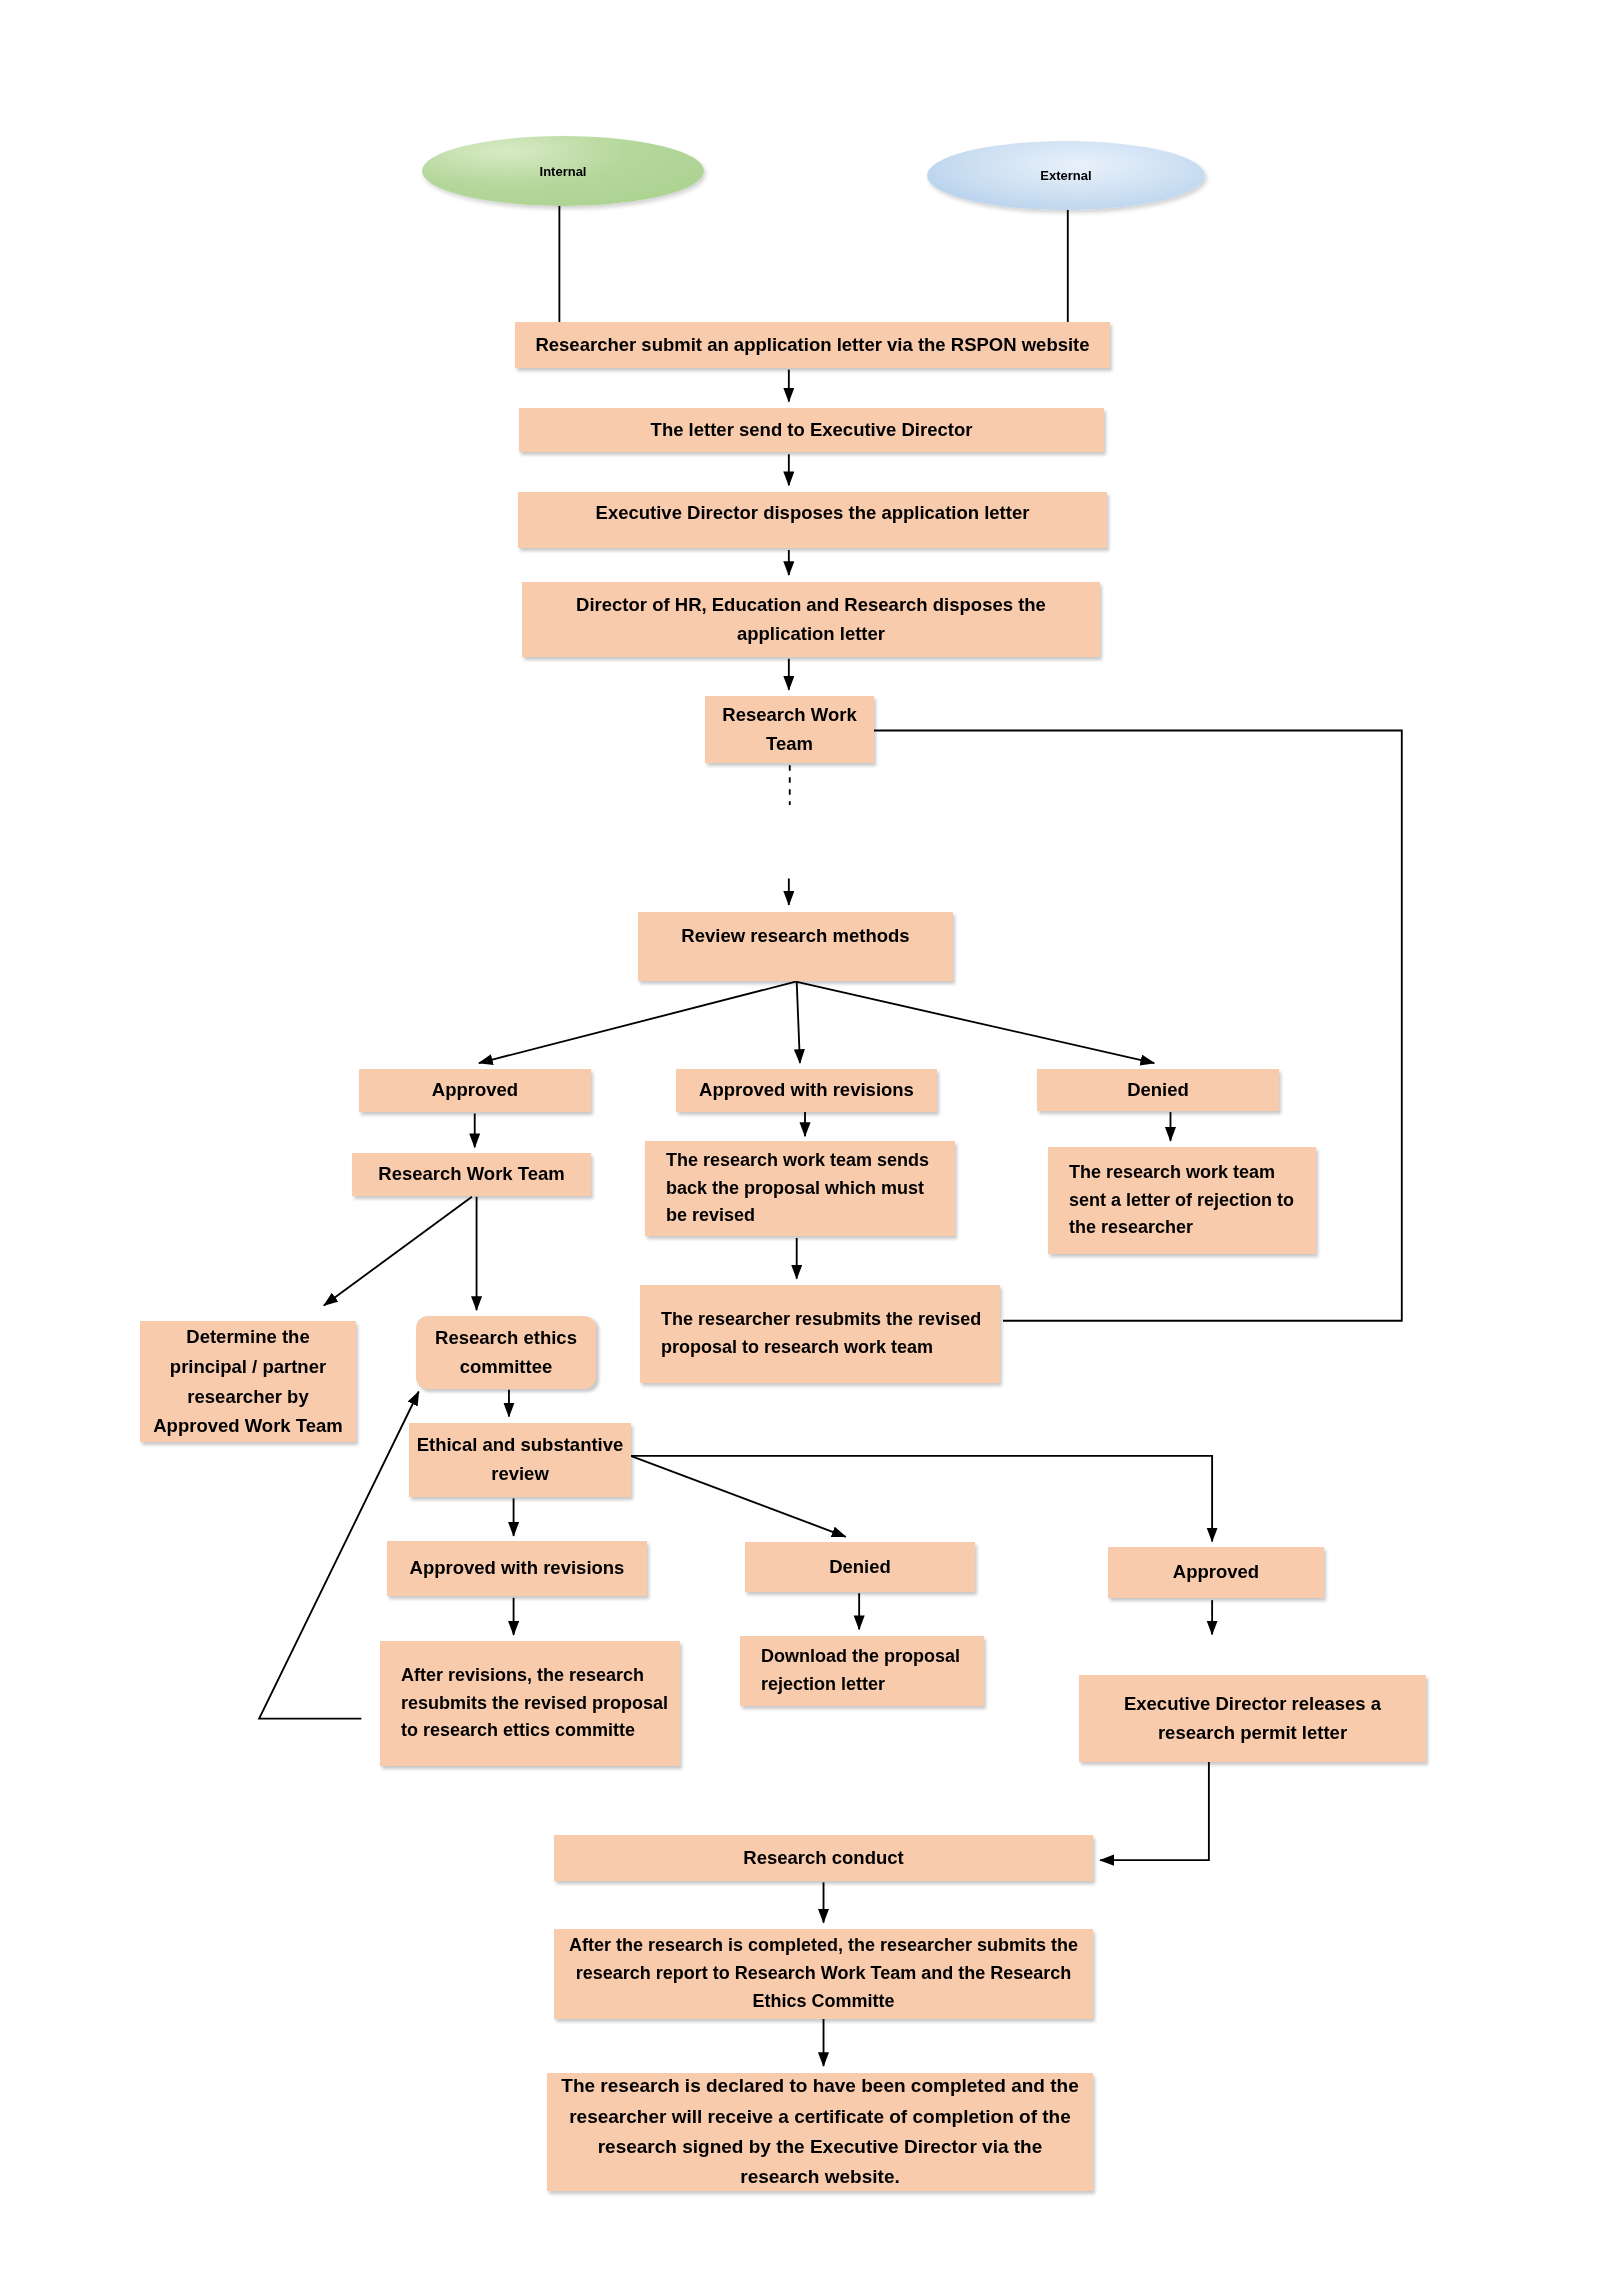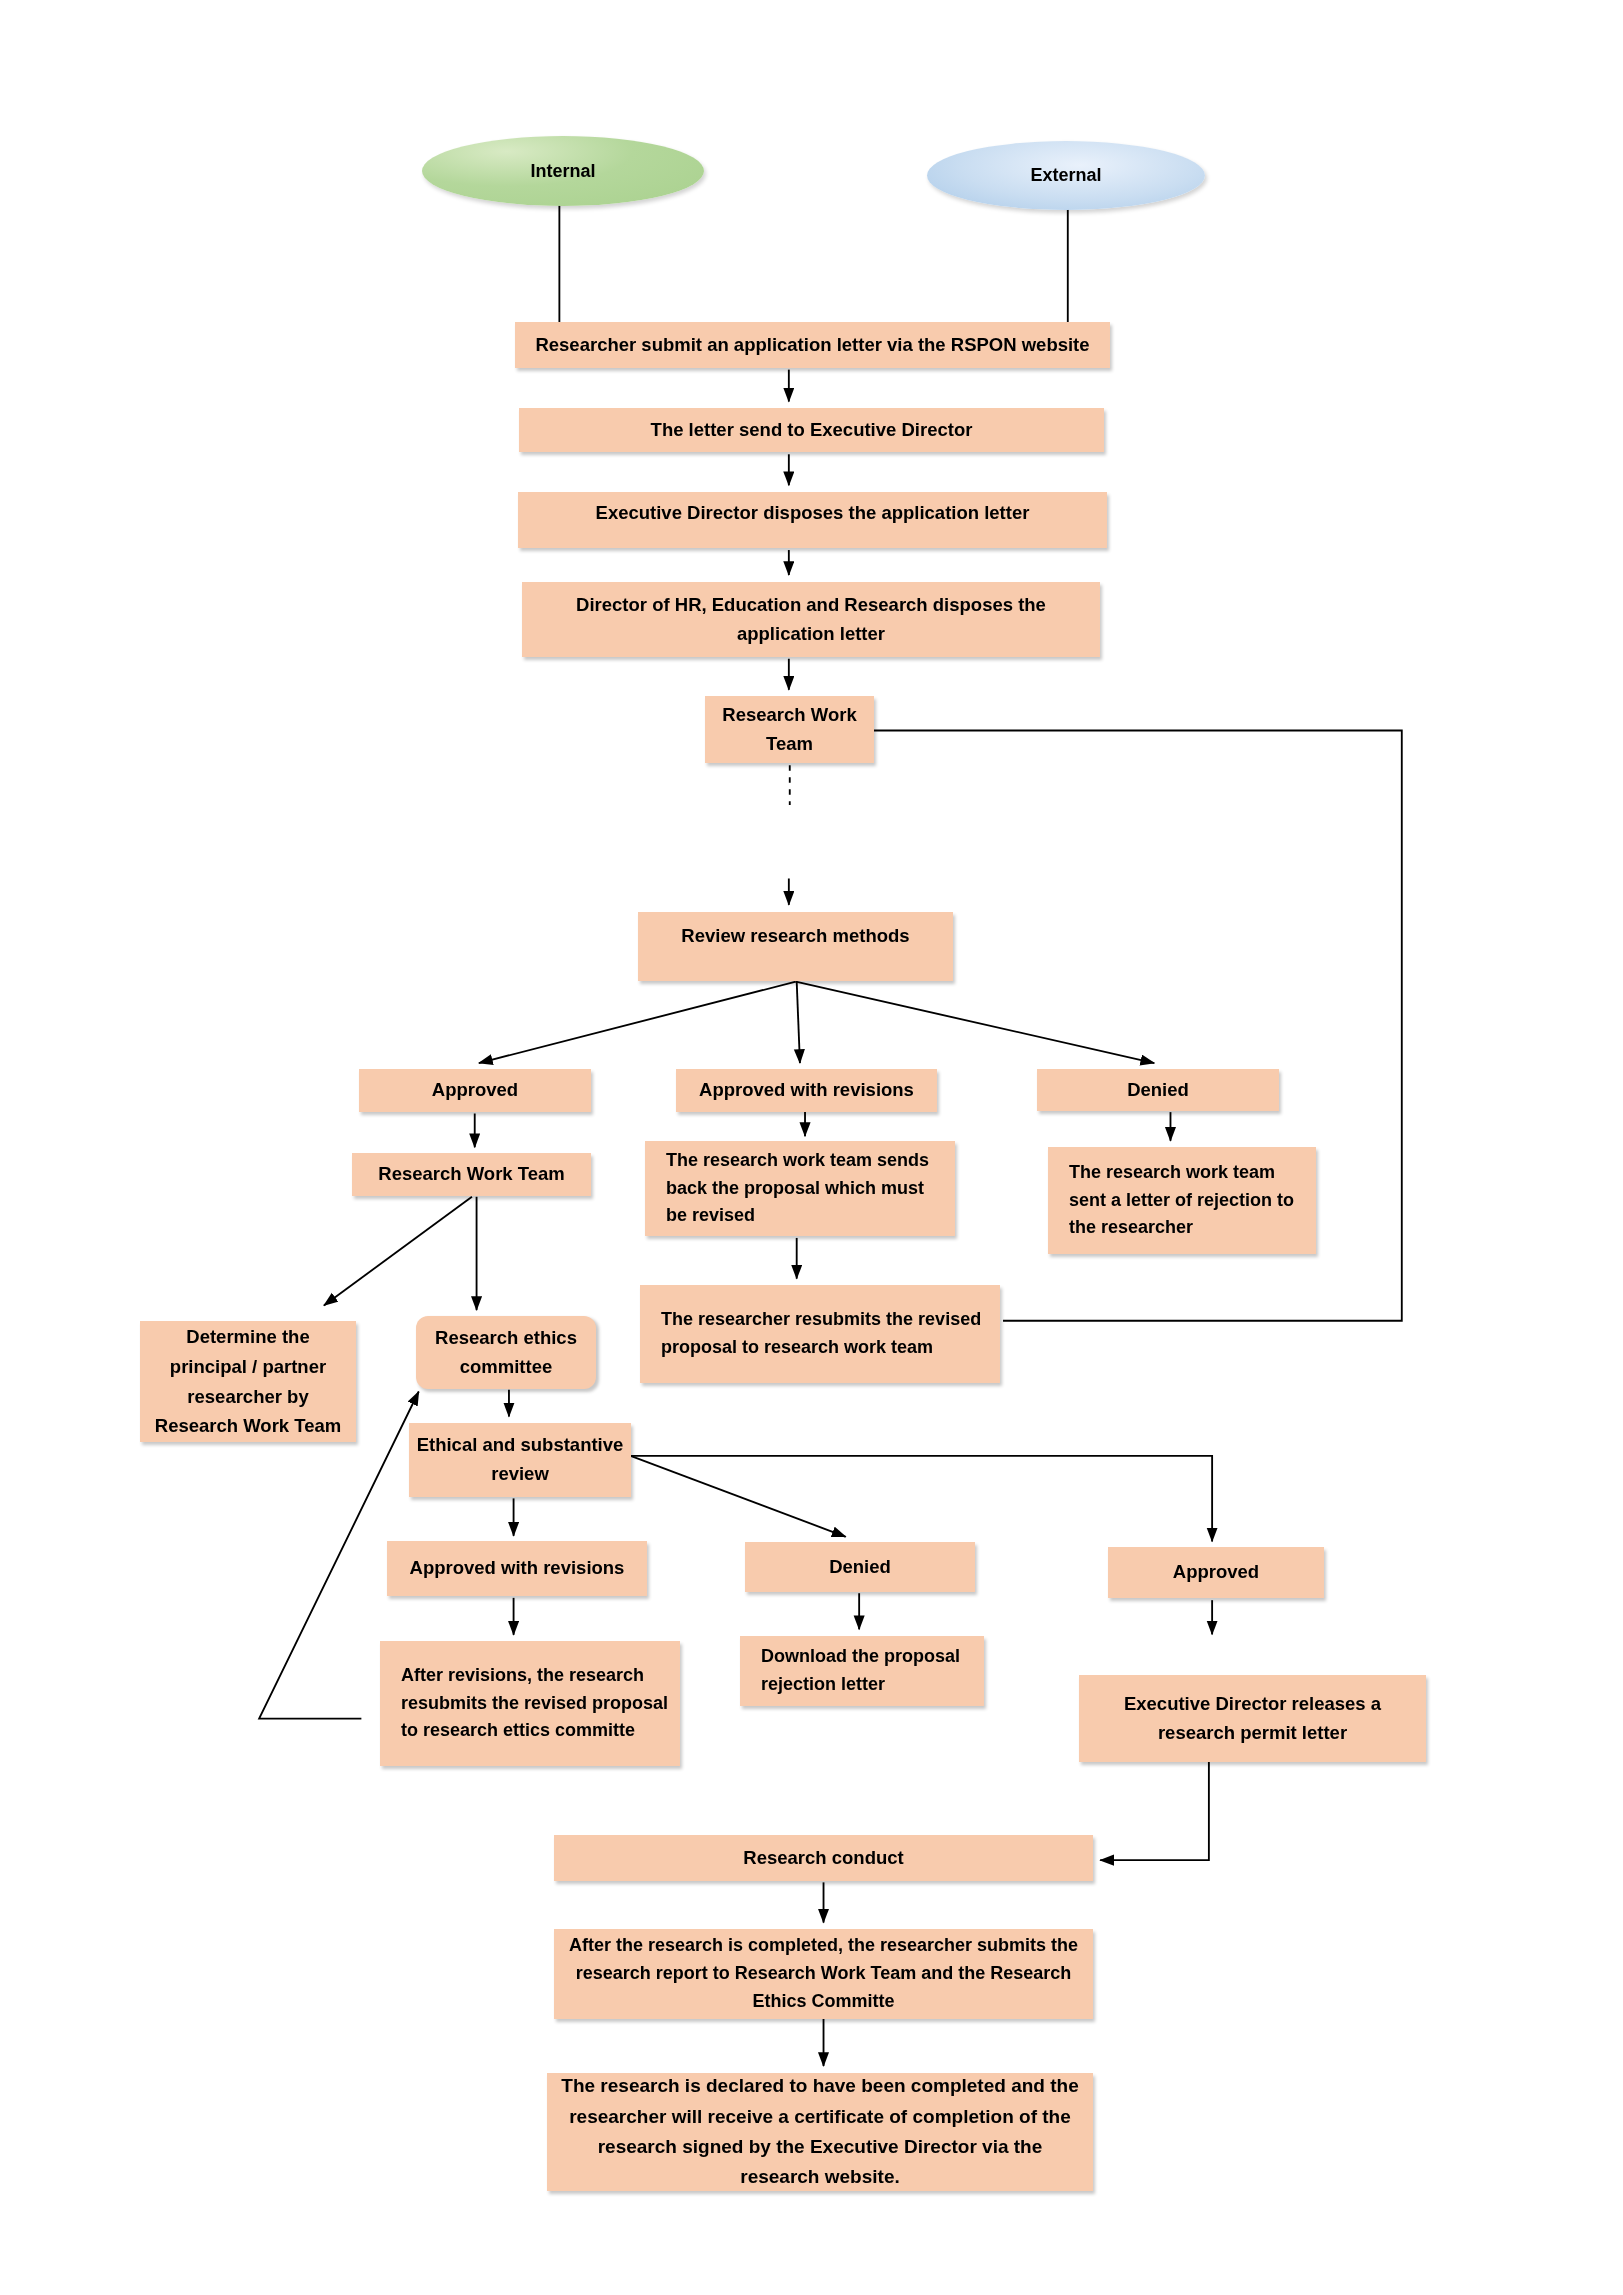--- a/index.html
+++ b/index.html
@@ -5,21 +5,21 @@
   html,body{margin:0;padding:0;background:#ffffff;}
   #canvas{position:relative;width:1623px;height:2295px;background:#ffffff;overflow:hidden;
           font-family:"Liberation Sans","DejaVu Sans",sans-serif;color:#000;}
   #wires{position:absolute;left:0;top:0;width:1623px;height:2295px;}
   .node{position:absolute;display:flex;align-items:center;justify-content:center;
         background:#F8CBAD;font-weight:bold;font-size:18.5px;line-height:1.55;
         text-align:center;box-shadow:2.3px 2.8px 3.2px rgba(0,0,0,0.22);box-sizing:border-box;
         padding:4.6px 7.4px;}
   .node.L{justify-content:flex-start;text-align:left;padding:6.5px 8.3px 6.5px 21px;font-size:18px;}
   .term{position:absolute;display:flex;align-items:center;justify-content:center;
-        border-radius:50%;font-weight:bold;font-size:18px;
+        border-radius:50%;font-weight:bold;font-size:13px;
         box-shadow:1.9px 2.8px 4.2px rgba(0,0,0,0.18);}
   .term.green{background:radial-gradient(ellipse at 30% 22%, #d8eac4 0%, #b4d79b 45%, #a9d18e 100%);}
   .term.blue{background:radial-gradient(ellipse at 55% 35%, #e9f1fb 0%, #c9ddf1 55%, #a9c9e8 100%);}
   .f39{font-size:18px;}
   .f38{font-size:19px;line-height:1.6;}
 </style>
 </head>
 <body>
 
 <div id="canvas">
@@ -91,21 +91,21 @@
 
   <div class="node" style="left:359px;top:1069px;width:232px;height:43px;">Approved</div>
   <div class="node" style="left:676px;top:1069px;width:261px;height:43px;">Approved with revisions</div>
   <div class="node" style="left:1037px;top:1069px;width:242px;height:42px;">Denied</div>
 
   <div class="node" style="left:352px;top:1153px;width:239px;height:43px;">Research Work Team</div>
   <div class="node L" style="left:645px;top:1141px;width:310px;height:95px;">The research work team sends back the proposal which must be revised</div>
   <div class="node L" style="left:1048px;top:1147px;width:268px;height:107px;">The research work team sent a letter of rejection to the researcher</div>
   <div class="node L" style="left:640px;top:1285px;width:360px;height:98px;">The researcher resubmits the revised proposal to research work team</div>
 
-  <div class="node" style="left:140px;top:1321px;width:216px;height:121px;line-height:1.62;">Determine the principal / partner researcher by Research Work Team</div>
+  <div class="node" style="left:140px;top:1321px;width:216px;height:121px;line-height:1.62;">Determine the principal / partner researcher by Approved Work Team</div>
   <div class="node" style="left:416px;top:1316px;width:180px;height:73px;border-radius:12px;">Research ethics committee</div>
   <div class="node" style="left:409px;top:1423px;width:222px;height:74px;">Ethical and substantive review</div>
 
   <div class="node" style="left:387px;top:1541px;width:260px;height:55px;">Approved with revisions</div>
   <div class="node L" style="left:380px;top:1641px;width:300px;height:125px;">After revisions, the research resubmits the revised proposal to research ettics committe</div>
   <div class="node" style="left:745px;top:1542px;width:230px;height:50px;">Denied</div>
   <div class="node L" style="left:740px;top:1636px;width:244px;height:70px;">Download the proposal rejection letter</div>
   <div class="node" style="left:1108px;top:1547px;width:216px;height:51px;">Approved</div>
   <div class="node" style="left:1079px;top:1675px;width:347px;height:87px;">Executive Director releases a research permit letter</div>
 

